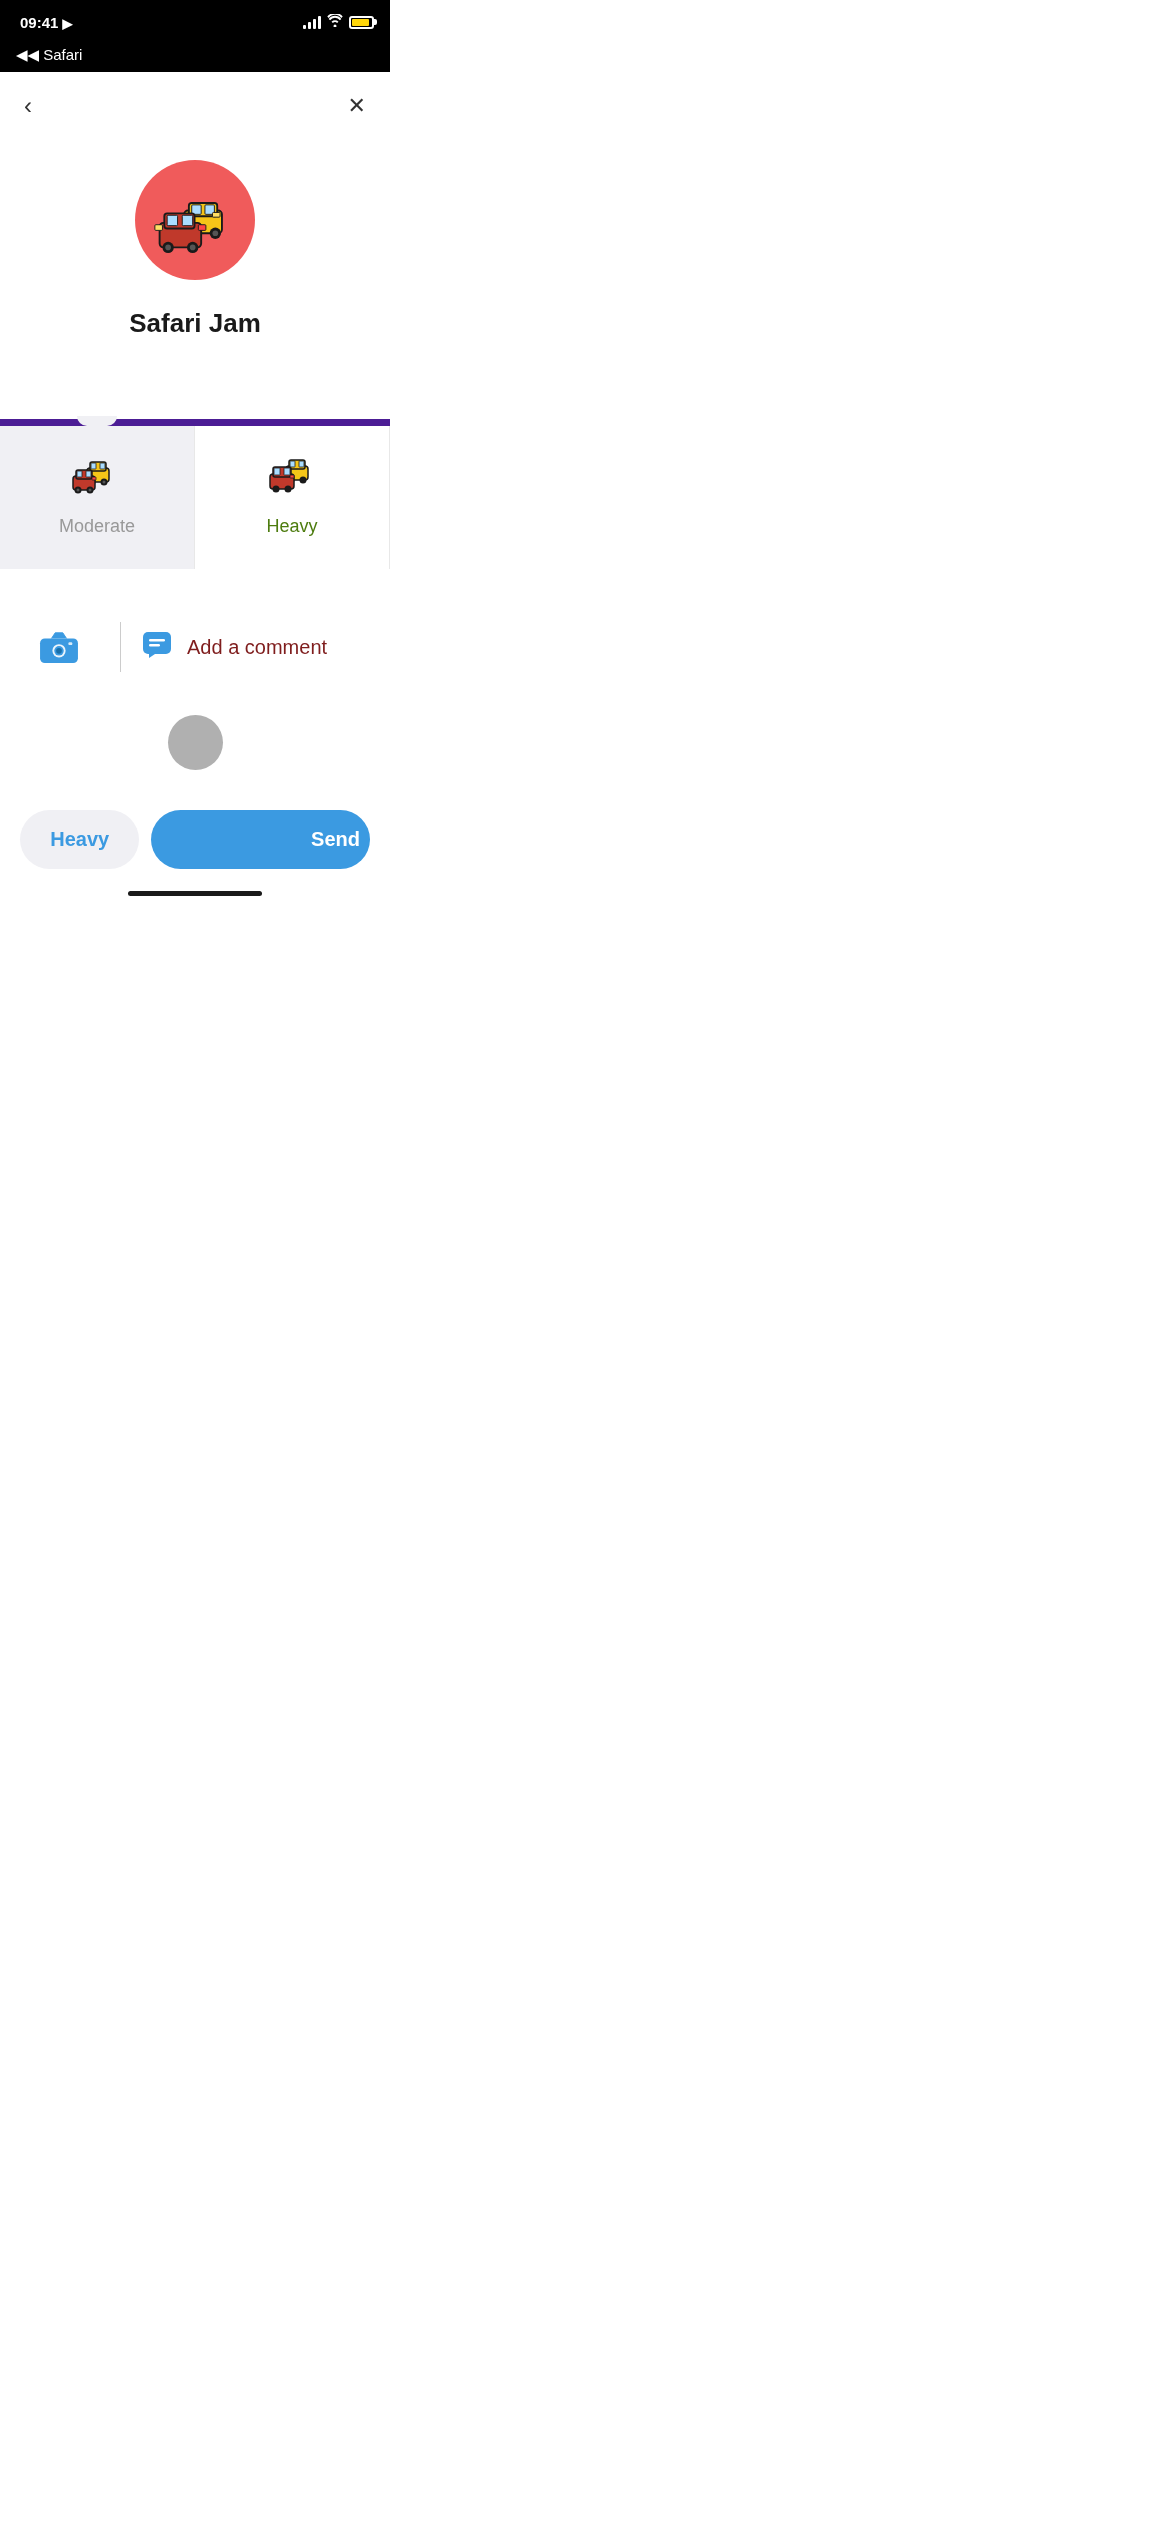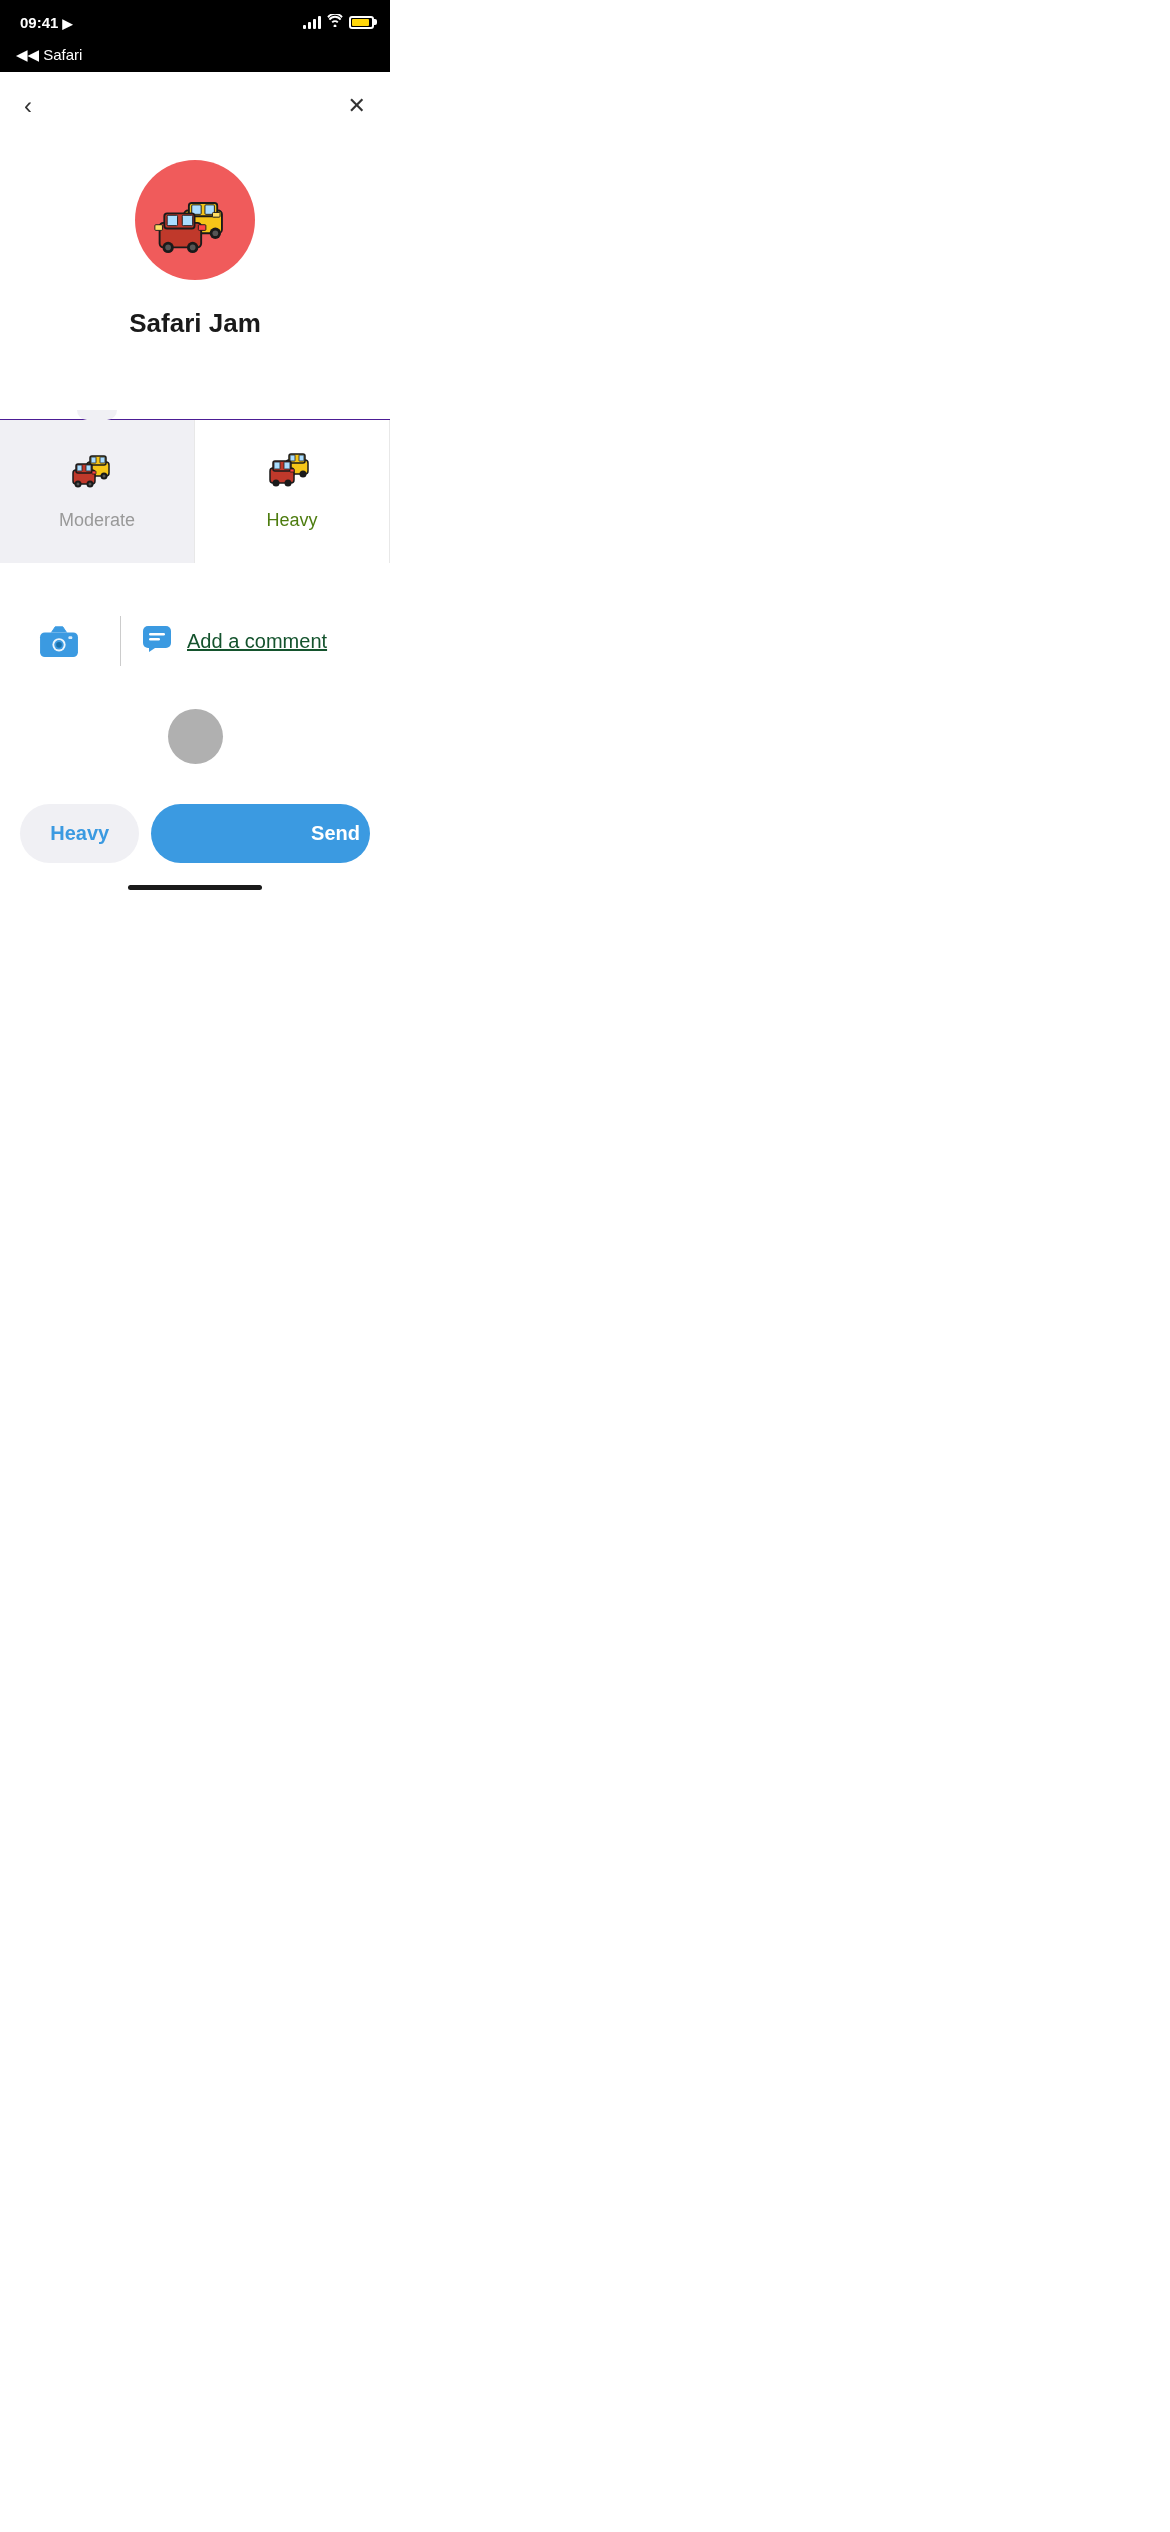--- a/index.html
+++ b/index.html
@@ -130,21 +130,21 @@
 
     .hero-title {
       font-size: 26px;
       font-weight: 700;
       color: #1a1a1a;
     }
 
     
     .options-section {
       display: flex;
-      border-top: 1px solid #4c1d95;
+      border-top: 7px solid #4c1d95;
       margin-top: 40px;
       position: relative;
     }
 
     .option-item {
       flex: 1;
       display: flex;
       flex-direction: column;
       align-items: center;
       padding: 28px 10px 32px;
@@ -233,23 +233,22 @@
       cursor: pointer;
       display: flex;
       align-items: center;
       gap: 12px;
       color: #3B9AE1;
       flex: 1;
     }
 
     .comment-text {
       font-size: 20px;
-      color: #14532d;
+      color: #7f1d1d;
       font-weight: 400;
-      text-decoration: underline;
     }
 
     
     .mic-area {
       display: flex;
       justify-content: center;
       padding: 10px 0 20px;
     }
 
     .mic-btn {

